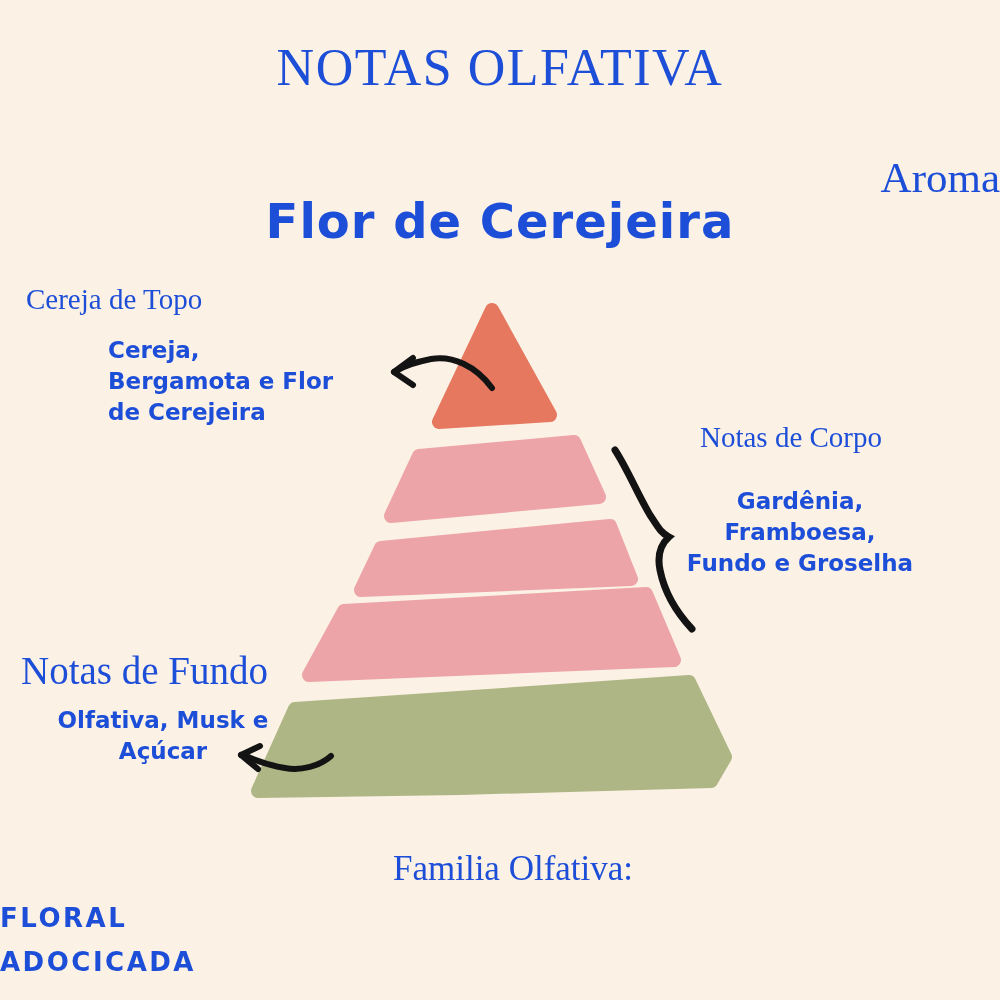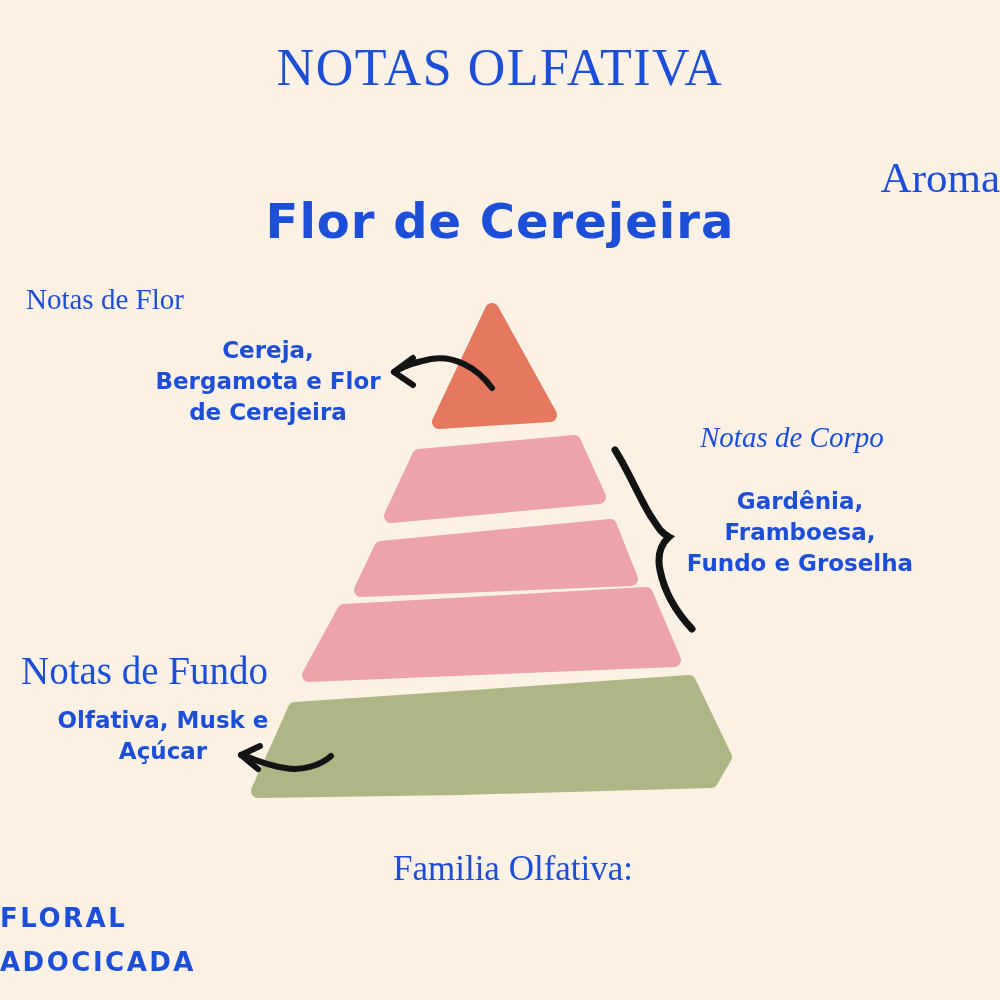--- a/index.html
+++ b/index.html
@@ -14,23 +14,23 @@
   .abs{position:absolute;}
   .serif{font-family:"Liberation Serif", serif;font-weight:400;}
   .hand{font-family:"DejaVu Sans", sans-serif;font-weight:700;}
   .pre{white-space:pre-line;}
 
   .title{left:0;right:0;top:38px;font-size:52px;letter-spacing:1.5px;text-align:center;}
   .subtitle{left:0;right:0;top:129px;font-size:43px;text-align:right;margin-top:24px;}
   .aroma-name{left:0;right:0;top:193px;font-size:48px;letter-spacing:1px;text-align:center;}
 
   .label-topo{left:26px;top:283px;font-size:29px;}
-  .notes-topo{left:108px;top:335px;width:320px;font-size:23px;line-height:31px;text-align:center;}
+  .notes-topo{left:108px;top:335px;width:320px;font-size:23px;line-height:31px;text-align:left;}
 
-  .label-corpo{left:700px;top:421px;font-size:29px;font-style:italic;}
+  .label-corpo{left:700px;top:421px;font-size:29px;}
   .notes-corpo{left:664px;top:486px;width:272px;font-size:23px;line-height:31px;text-align:center;}
 
   .label-fundo{left:21px;top:648px;font-size:39px;}
   .notes-fundo{left:20px;top:705px;width:286px;font-size:23px;line-height:31px;text-align:center;}
 
   .family-label{left:513px;top:849px;transform:translateX(-50%);font-size:35px;}
   .family-value{left:0;right:0;top:896px;font-size:26px;line-height:44px;letter-spacing:2.5px;}
 
   svg.graphic{position:absolute;left:0;top:0;}
 </style>
@@ -63,21 +63,21 @@
       <path d="M331,756 C320,766 301,771 285,768 C268,765 254,760 244,755" stroke-width="6"></path>
       <path d="M241,755 L260,746" stroke-width="6"></path>
       <path d="M241,755 L258,769" stroke-width="6"></path>
     </g>
   </svg>
 
   <div class="abs serif title">NOTAS OLFATIVA</div>
   <div class="abs serif subtitle">Aroma</div>
   <div class="abs hand aroma-name">Flor de Cerejeira</div>
 
-  <div class="abs serif label-topo">Notas de Flor</div>
+  <div class="abs serif label-topo">Cereja de Topo</div>
   <div class="abs hand notes-topo pre">Cereja,
 Bergamota e Flor
 de Cerejeira</div>
 
   <div class="abs serif label-corpo">Notas de Corpo</div>
   <div class="abs hand notes-corpo pre">Gardênia,
 Framboesa,
 Fundo e Groselha</div>
 
   <div class="abs serif label-fundo">Notas de Fundo</div>

